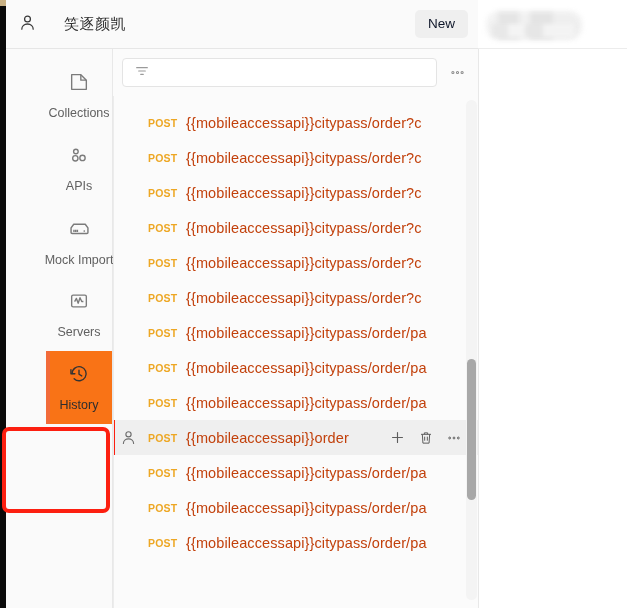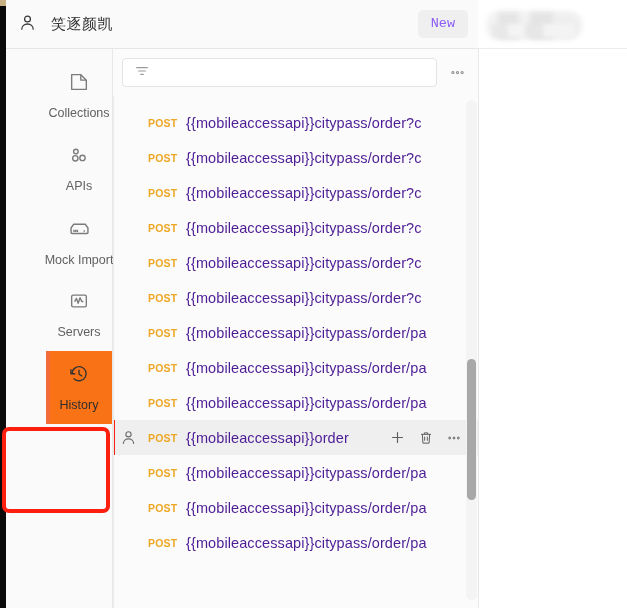--- a/index.html
+++ b/index.html
@@ -22,34 +22,34 @@
   }
 
   
   .header {
     position: absolute; left: 6px; top: 0; width: 472px; height: 49px;
     background: #fafafa;
     border-bottom: 1px solid #e6e6e6;
     display: flex; align-items: center;
   }
   .user-block {
-    display: flex; align-items: center; gap: 14px;
+    display: flex; align-items: center; gap: 27px;
     margin-left: 12px;
   }
   .user-name {
     font-size: 15px; color: #2f2f2f; letter-spacing: .5px;
   }
   .hdr-actions {
     margin-left: auto; display: flex; align-items: center; gap: 7px;
     padding-right: 10px;
   }
   .hdr-btn {
     background: #efefef; border: none; border-radius: 5px;
-    font-family: Liberation Mono, monospace;
-    font-size: 13.5px; color: #8b5cf6;
+    font-family: Liberation Sans, sans-serif;
+    font-size: 13.5px; color: #0f172a;
     padding: 7px 13px; cursor: pointer; line-height: 1;
   }
 
   
   .redacted-wrap {
     position: absolute; left: 478px; top: 0; width: 149px; height: 49px;
     background: #ffffff; border-bottom: 1px solid #ececec;
   }
   .redacted {
     position: absolute; left: 8px; top: 11px; width: 96px; height: 29px;
@@ -145,21 +145,21 @@
     cursor: pointer;
   }
   .row .person { width: 28px; display: flex; justify-content: center;
                  color: #6d6d6d; visibility: hidden; }
   .row .verb {
     width: 44px; flex: none;
     font-size: 10.5px; font-weight: bold; color: #eda724;
     letter-spacing: .2px; text-align: left; padding-left: 6px;
   }
   .row .url {
-    font-size: 14.5px; color: #4c1d95; letter-spacing: .1px;
+    font-size: 14.5px; color: #c2410c; letter-spacing: .1px;
     overflow: hidden;
   }
   .row.hover {
     background: #efefef;
   }
   .row.hover .person { visibility: visible; }
   .row.hover::before {
     content: ""; position: absolute; left: -1px; top: 0;
     width: 2px; height: 100%; background: #fc1f10;
   }

